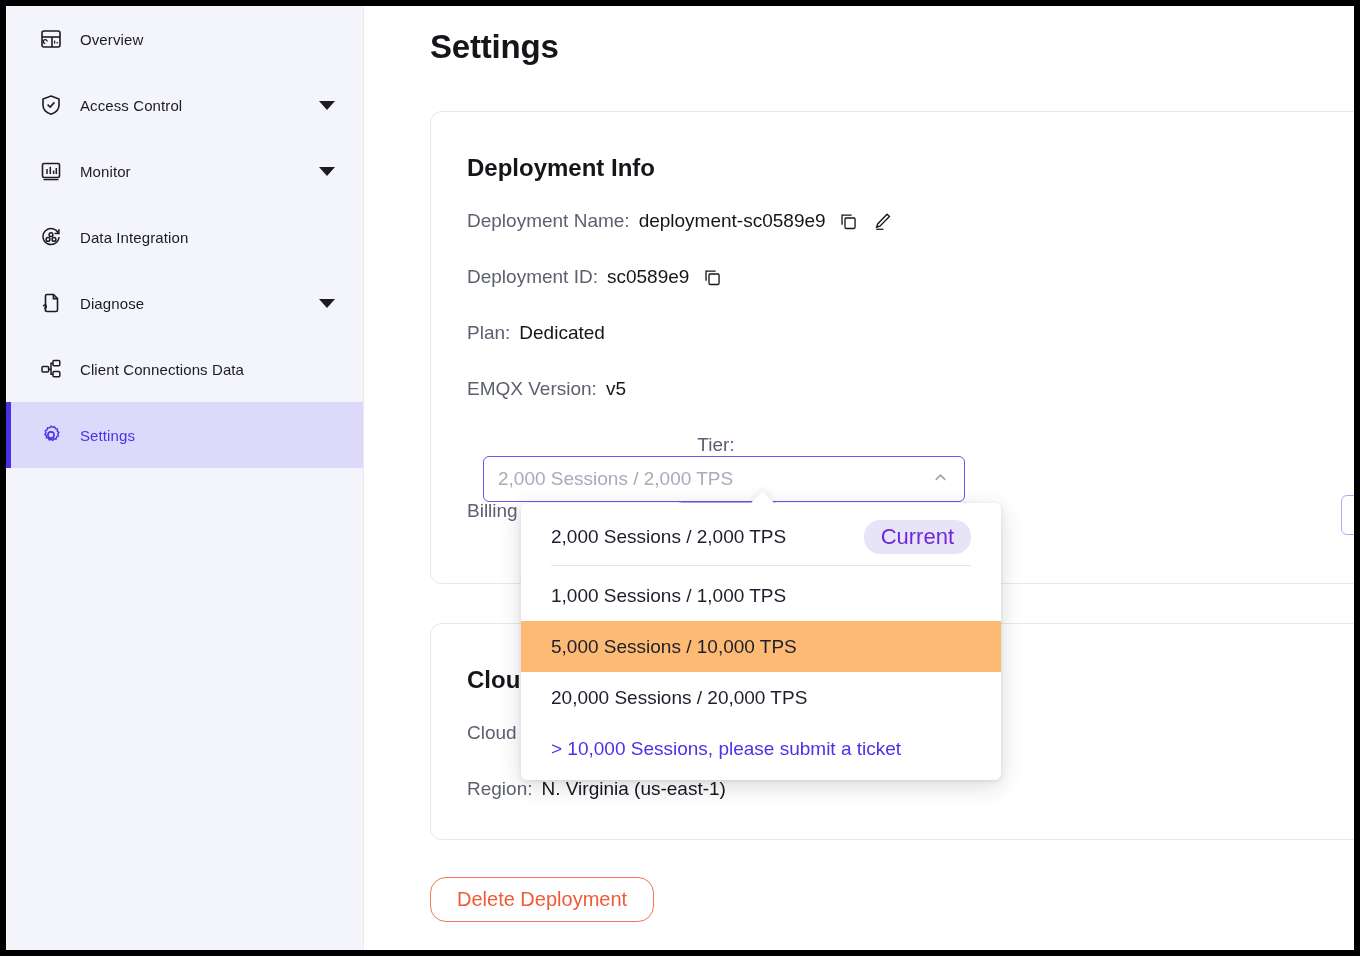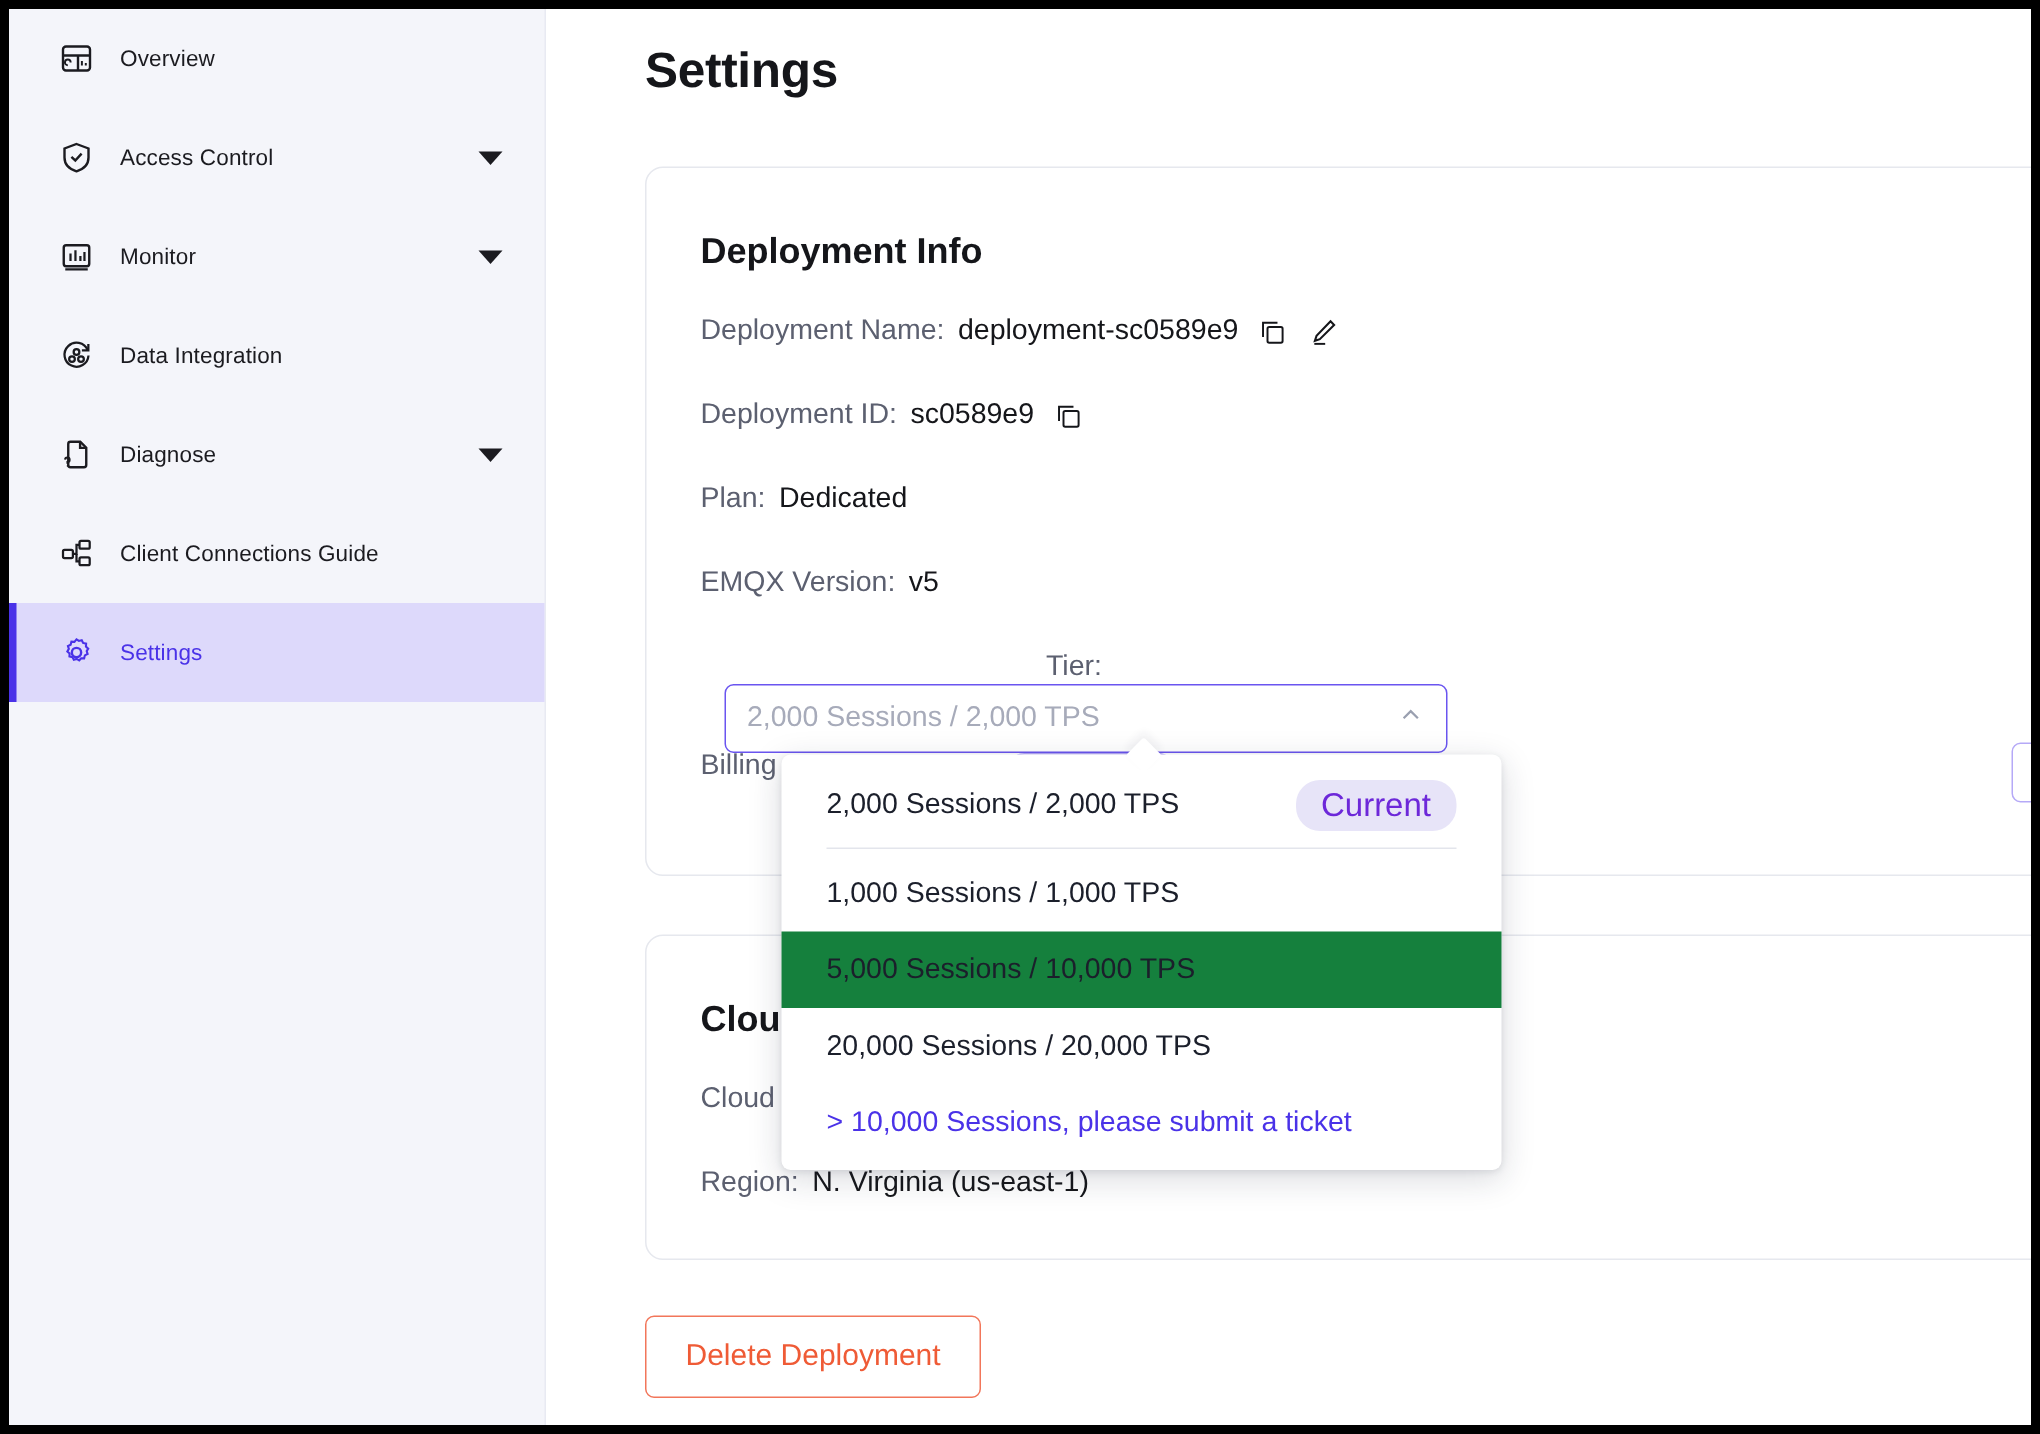--- a/index.html
+++ b/index.html
@@ -259,21 +259,21 @@
     position: relative;
     display: flex;
     align-items: center;
     height: 51px;
     padding: 0 30px;
     font-size: 19px;
     color: #1b1f2b;
     cursor: pointer;
     white-space: nowrap;
   }
-  .dd-opt.hover { background: #15803d; }
+  .dd-opt.hover { background: #fdba74; }
   .dd-opt.ticket { color: #4a32e8; }
 
   .dd-badge {
     margin-left: auto;
     background: #e7e4f8;
     color: #6d28d9;
     font-size: 22px;
     border-radius: 16px;
     padding: 6px 17px;
     line-height: 1;
@@ -283,24 +283,24 @@
     height: 1px;
     background: #e3e5ec;
     margin: 3px 30px 4px 30px;
   }
 
   
   #delete-btn {
     position: absolute;
     left: 66px;
     top: 871px;
-    height: 55px;
+    height: 45px;
     padding: 0 26px;
     border: 1px solid #f2765a;
-    border-radius: 6px;
+    border-radius: 16px;
     background: #fff;
     color: #ef5b36;
     font-size: 20px;
     font-family: "Liberation Sans", sans-serif;
     cursor: pointer;
     display: flex;
     align-items: center;
   }
 </style>
 </head>
@@ -379,21 +379,21 @@
     <div class="nav-item">
       <span class="ico">
         <svg width="24" height="24" viewBox="0 0 24 24" fill="none" stroke="#1b1b20" stroke-width="1.5">
           <rect x="3" y="9.6" width="6.6" height="5.4" rx="1"></rect>
           <rect x="14" y="3.6" width="6.8" height="5.2" rx="1"></rect>
           <rect x="14" y="14.6" width="6.8" height="5.2" rx="1"></rect>
           <path d="M9.8 12.3 H12 V6.2 H14"></path>
           <path d="M12 12.3 V17.2 H14"></path>
         </svg>
       </span>
-      <span class="nav-label">Client Connections Guide</span>
+      <span class="nav-label">Client Connections Data</span>
     </div>
 
     <div class="nav-item active">
       <span class="ico">
         <svg width="24" height="24" viewBox="0 0 24 24" fill="none" stroke="#4a32e8" stroke-width="1.6">
           <circle cx="12" cy="12" r="3.1"></circle>
           <path d="M12 3.2 l1.6 1.1 1.9-.5 .9 1.8 2 .5 -.1 2 1.5 1.3 -1 1.7 .6 1.9 -1.8 .9 -.5 2 -2-.1 -1.3 1.5 -1.7-1 -1.9 .6 -.9-1.8 -2-.5 .1-2 -1.5-1.3 1-1.7 -.6-1.9 1.8-.9 .5-2 2 .1 Z" stroke-width="1.4"></path>
         </svg>
       </span>
       <span class="nav-label">Settings</span>

